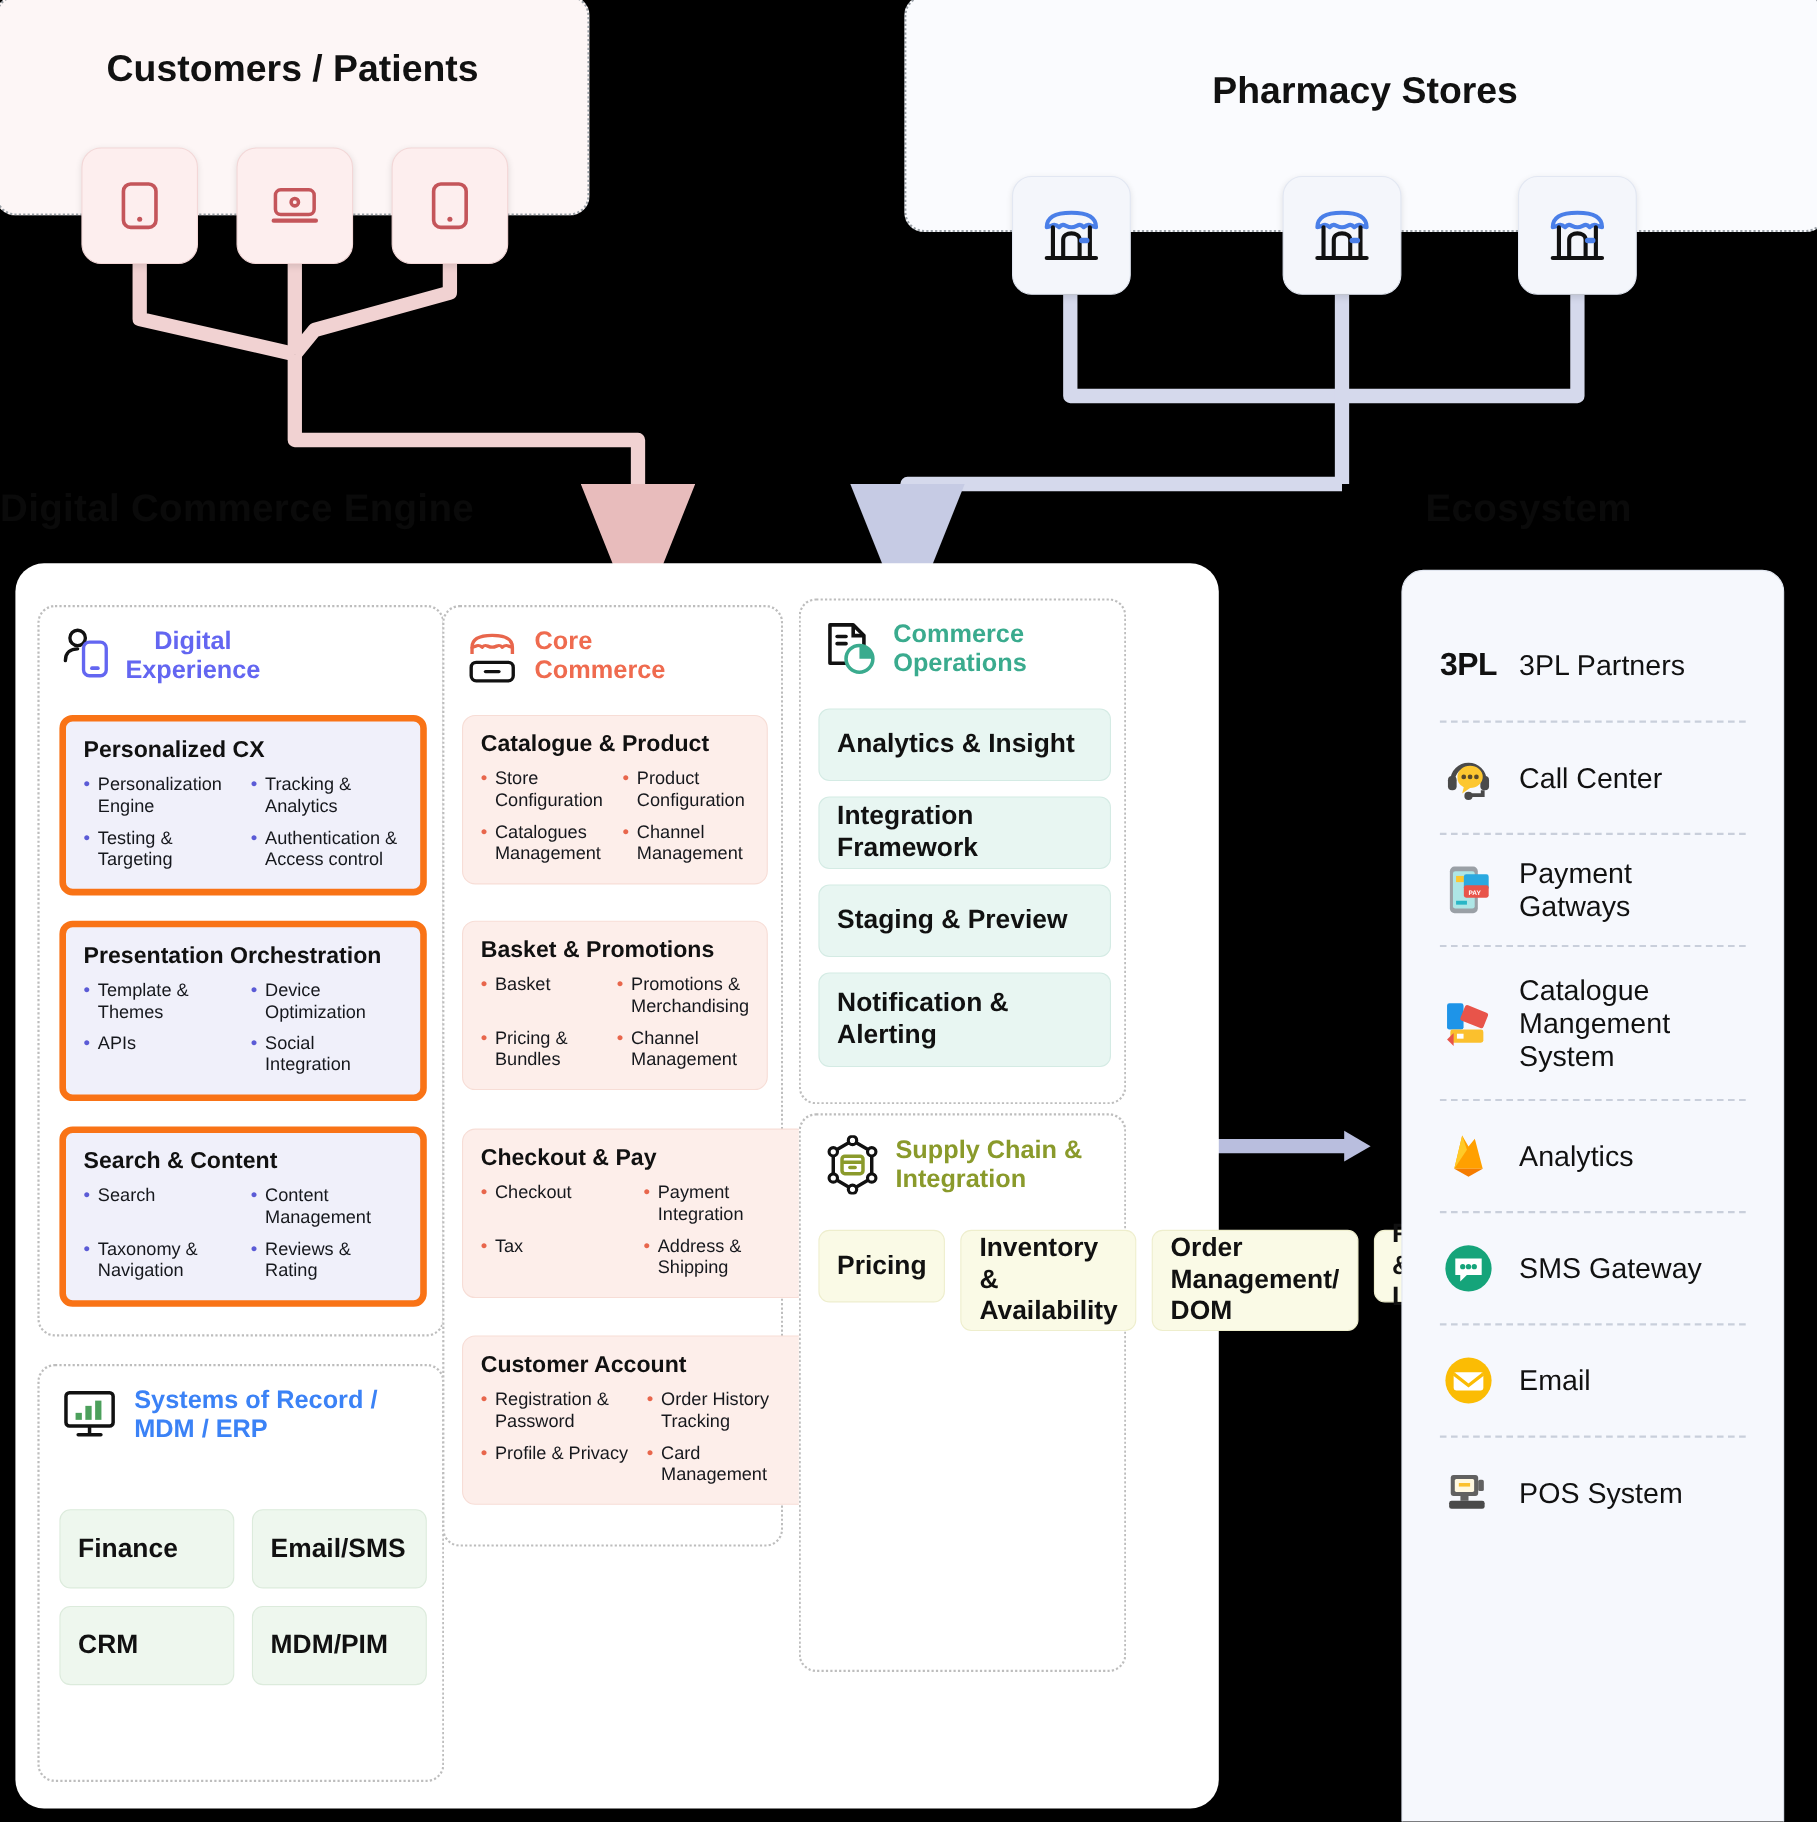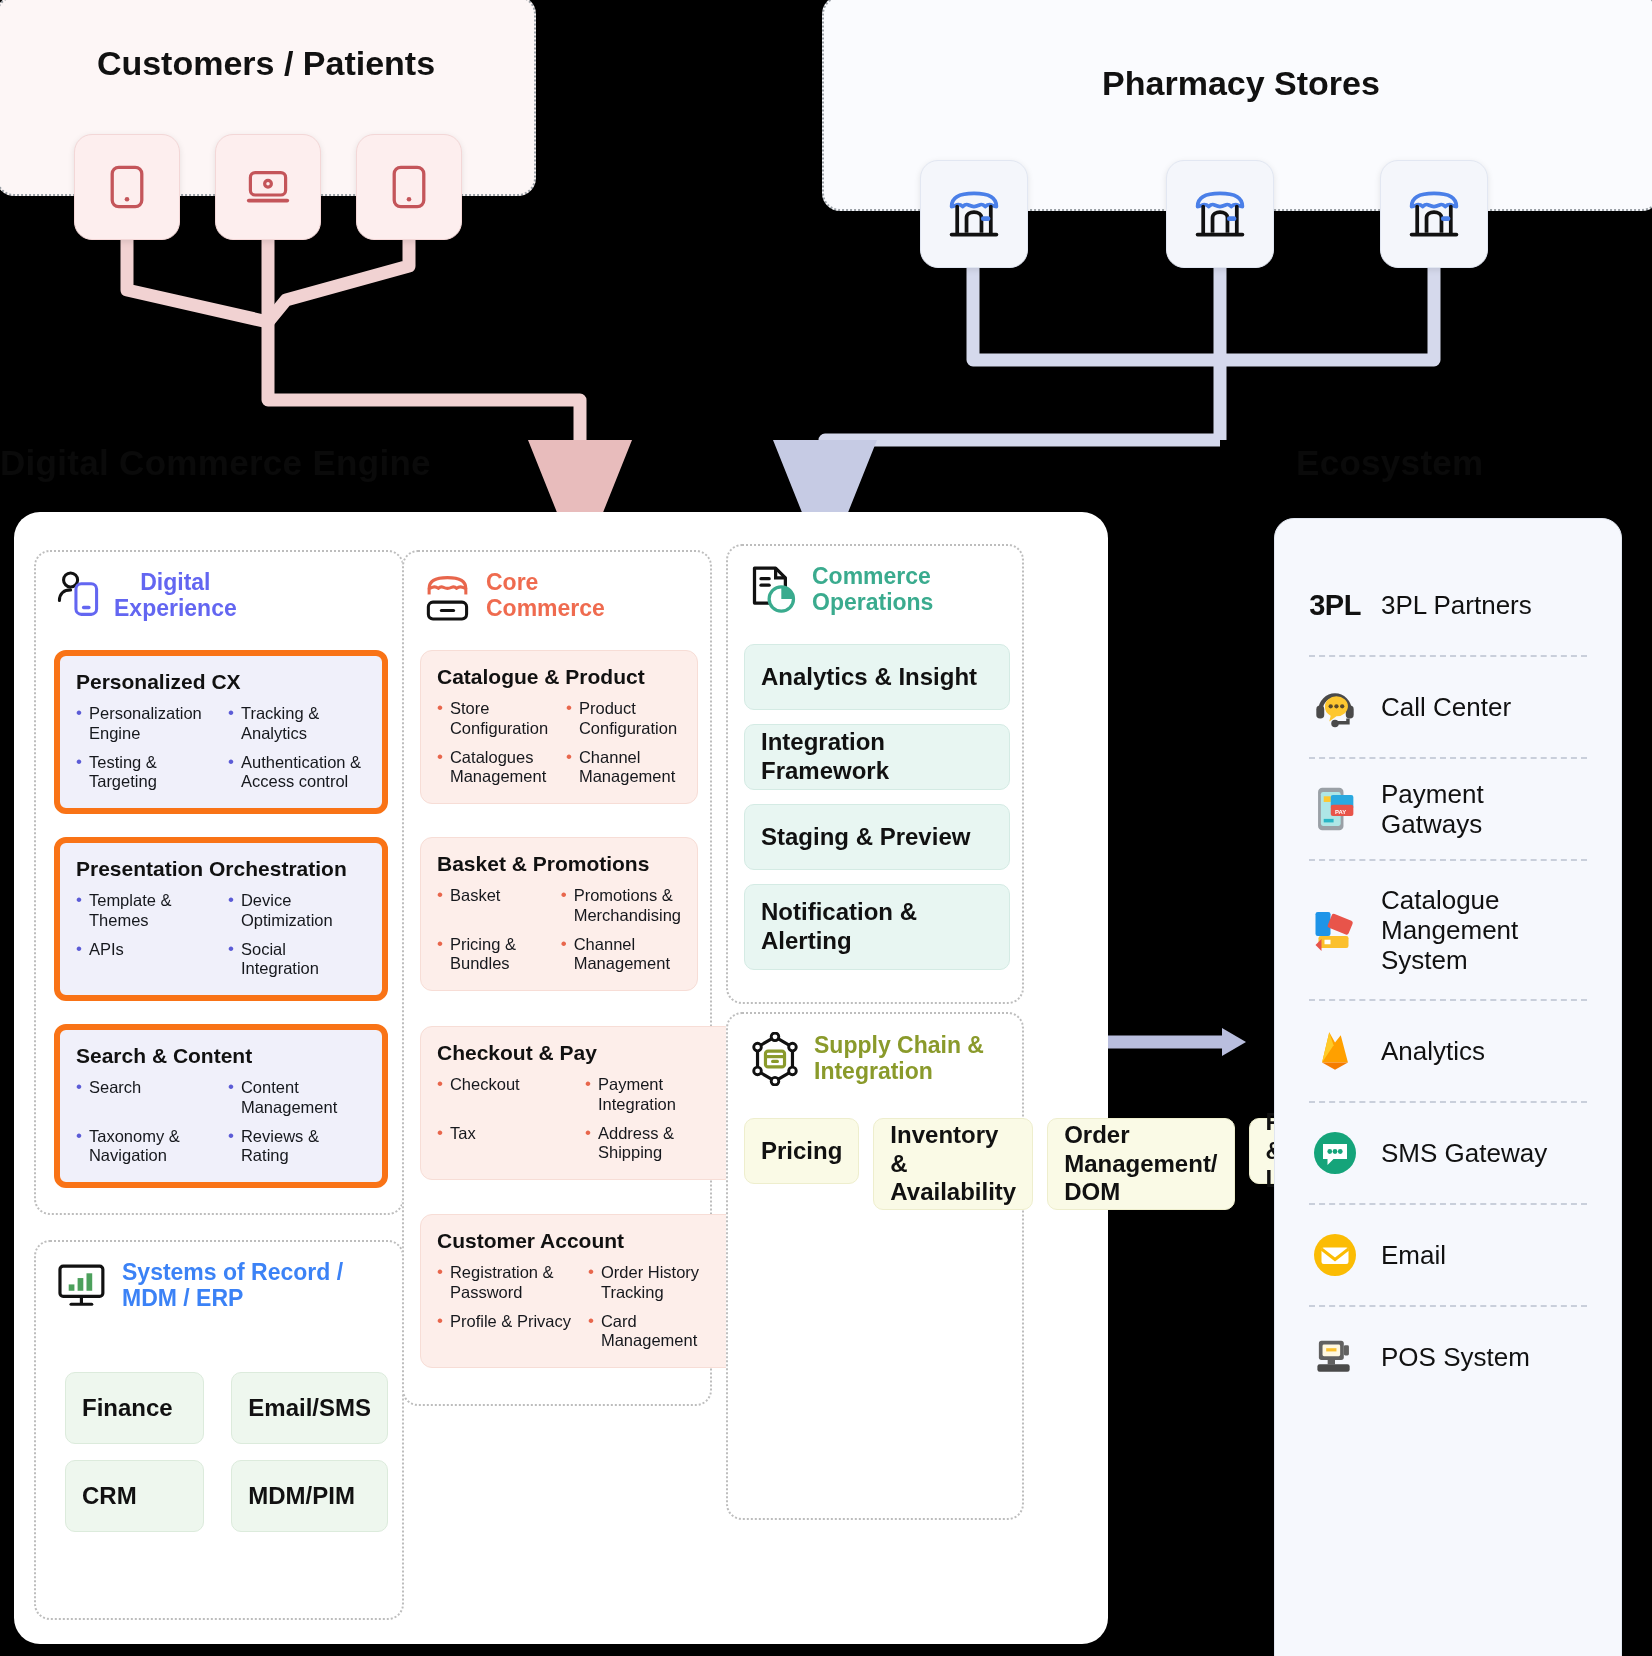--- a/index.html
+++ b/index.html
@@ -42,21 +42,21 @@
   .c-red .grp{background:#fdeeea;border:1px solid #f7ddd6;}
   .c-red .bi i{color:#e8664c;}
   .c-red .col-head-txt{color:#ef6b4f;}
   
   .c-teal .pill{background:#e8f6f2;border:1px solid #d4ebe4;}
   .c-teal .col-head-txt{color:#3aab8e;}
   
   .c-olive .pill{background:#fafae6;border:1px solid #eeeecd;}
   .c-olive .col-head-txt{color:#8a9a2b;}
   
-  .c-green .pill{background:#eef7ee;border:1px solid #dcebdc;justify-content:flex-start;margin-left:11px;}
+  .c-green .pill{background:#eef7ee;border:1px solid #dcebdc;justify-content:flex-start;}
   .c-green .col-head-txt{color:#4ca05c;}
 
   
   #rail{background:#f6f8fd;border:1px solid #e1e6f0;border-radius:20px;box-sizing:border-box;
         padding:40px 34px;display:flex;flex-direction:column;}
   .rail-row{display:flex;align-items:center;gap:20px;min-height:92px;}
   .rail-lbl{font-size:26px;color:#111;line-height:1.16;}
   .rail-sep{border-top:2px dashed #c9cfdb;height:0;}
   .rail-ico{width:52px;min-width:52px;height:52px;display:flex;align-items:center;justify-content:center;}
 </style>

